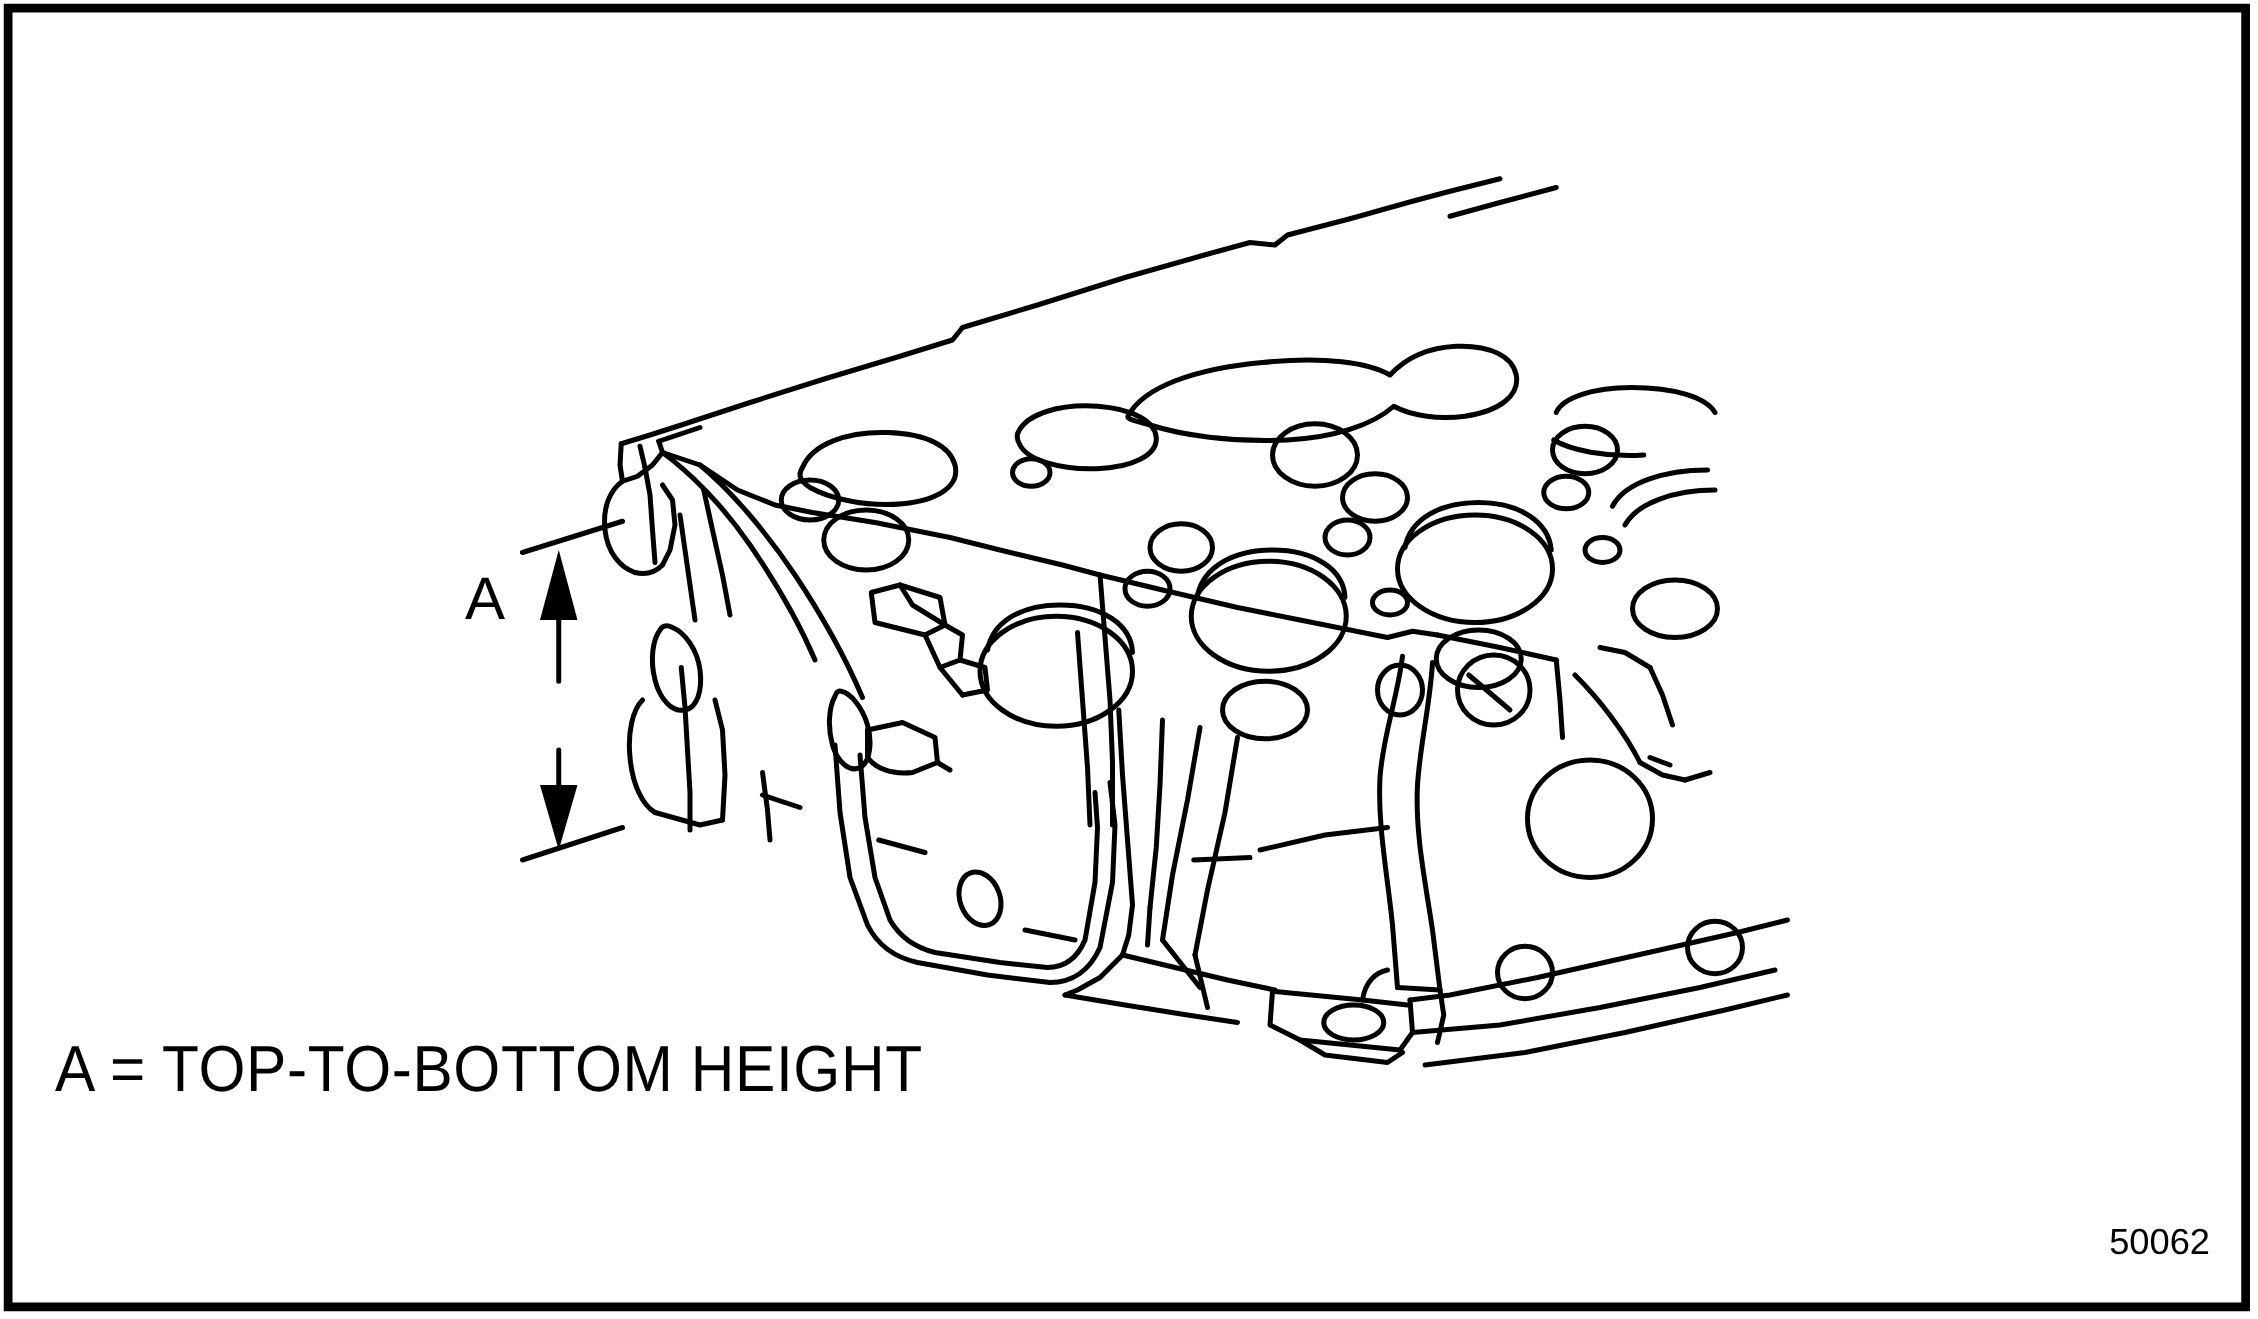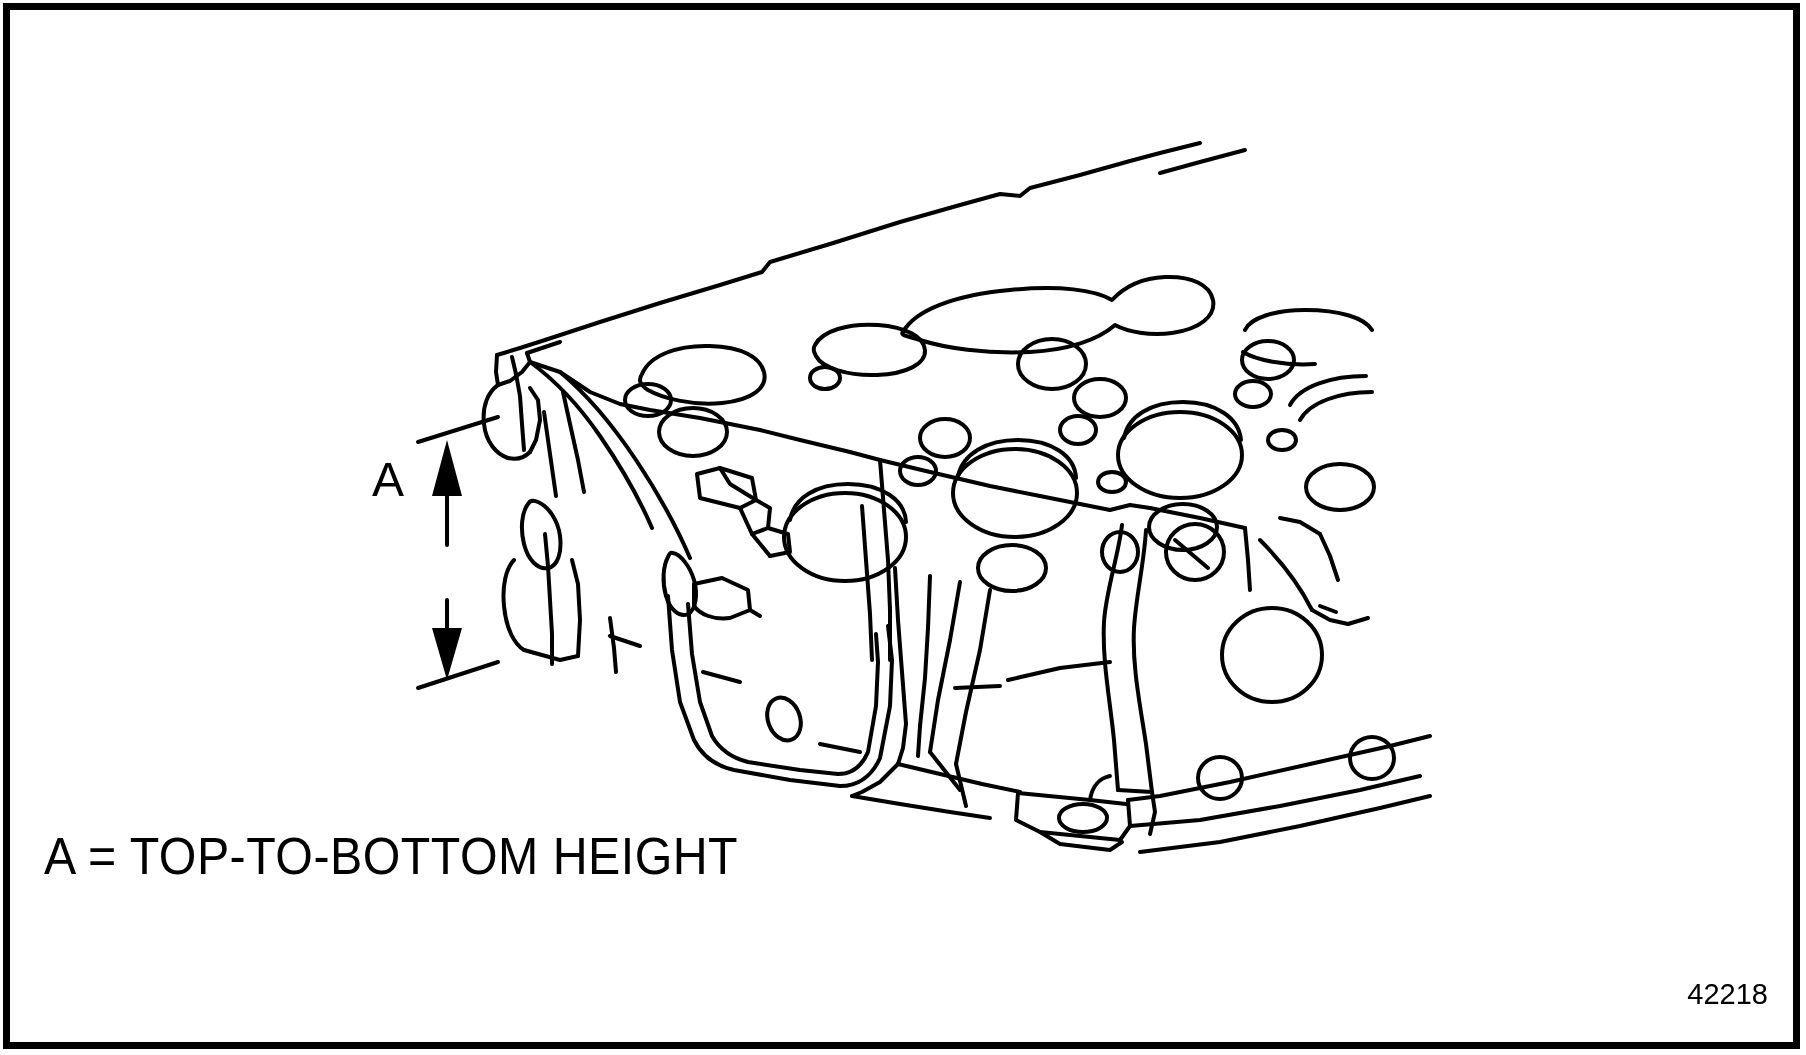--- a/index.html
+++ b/index.html
@@ -294,15 +294,15 @@
       <polygon points="447,440 462,496 432,496" fill="#000000" stroke="none"></polygon>
 
       <polygon points="447,680 462,628 432,628" fill="#000000" stroke="none"></polygon>
     </g>
   </svg>
 
   <div class="dimlabel">A</div>
 
   <div class="caption">A = TOP-TO-BOTTOM HEIGHT</div>
 
-  <div class="fignum">42218</div>
+  <div class="fignum">50062</div>
 
 </div>
 
 </body></html>

